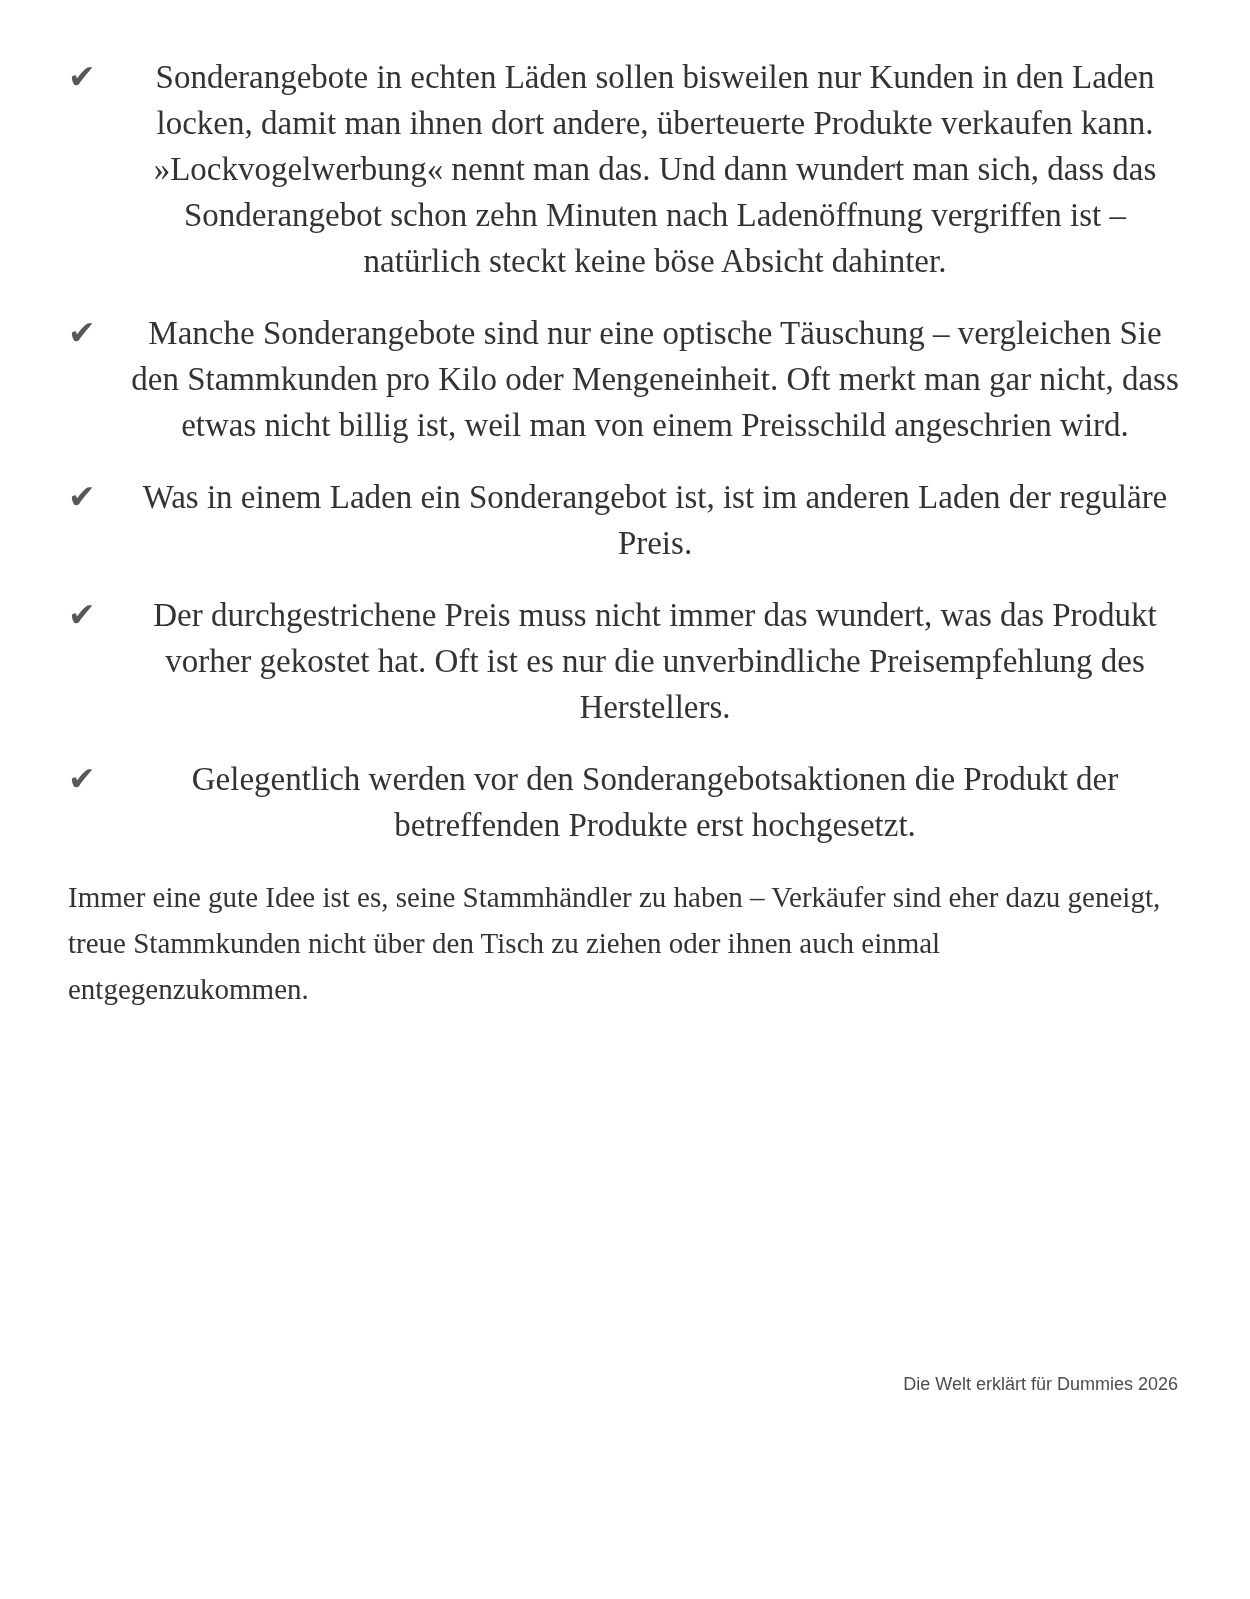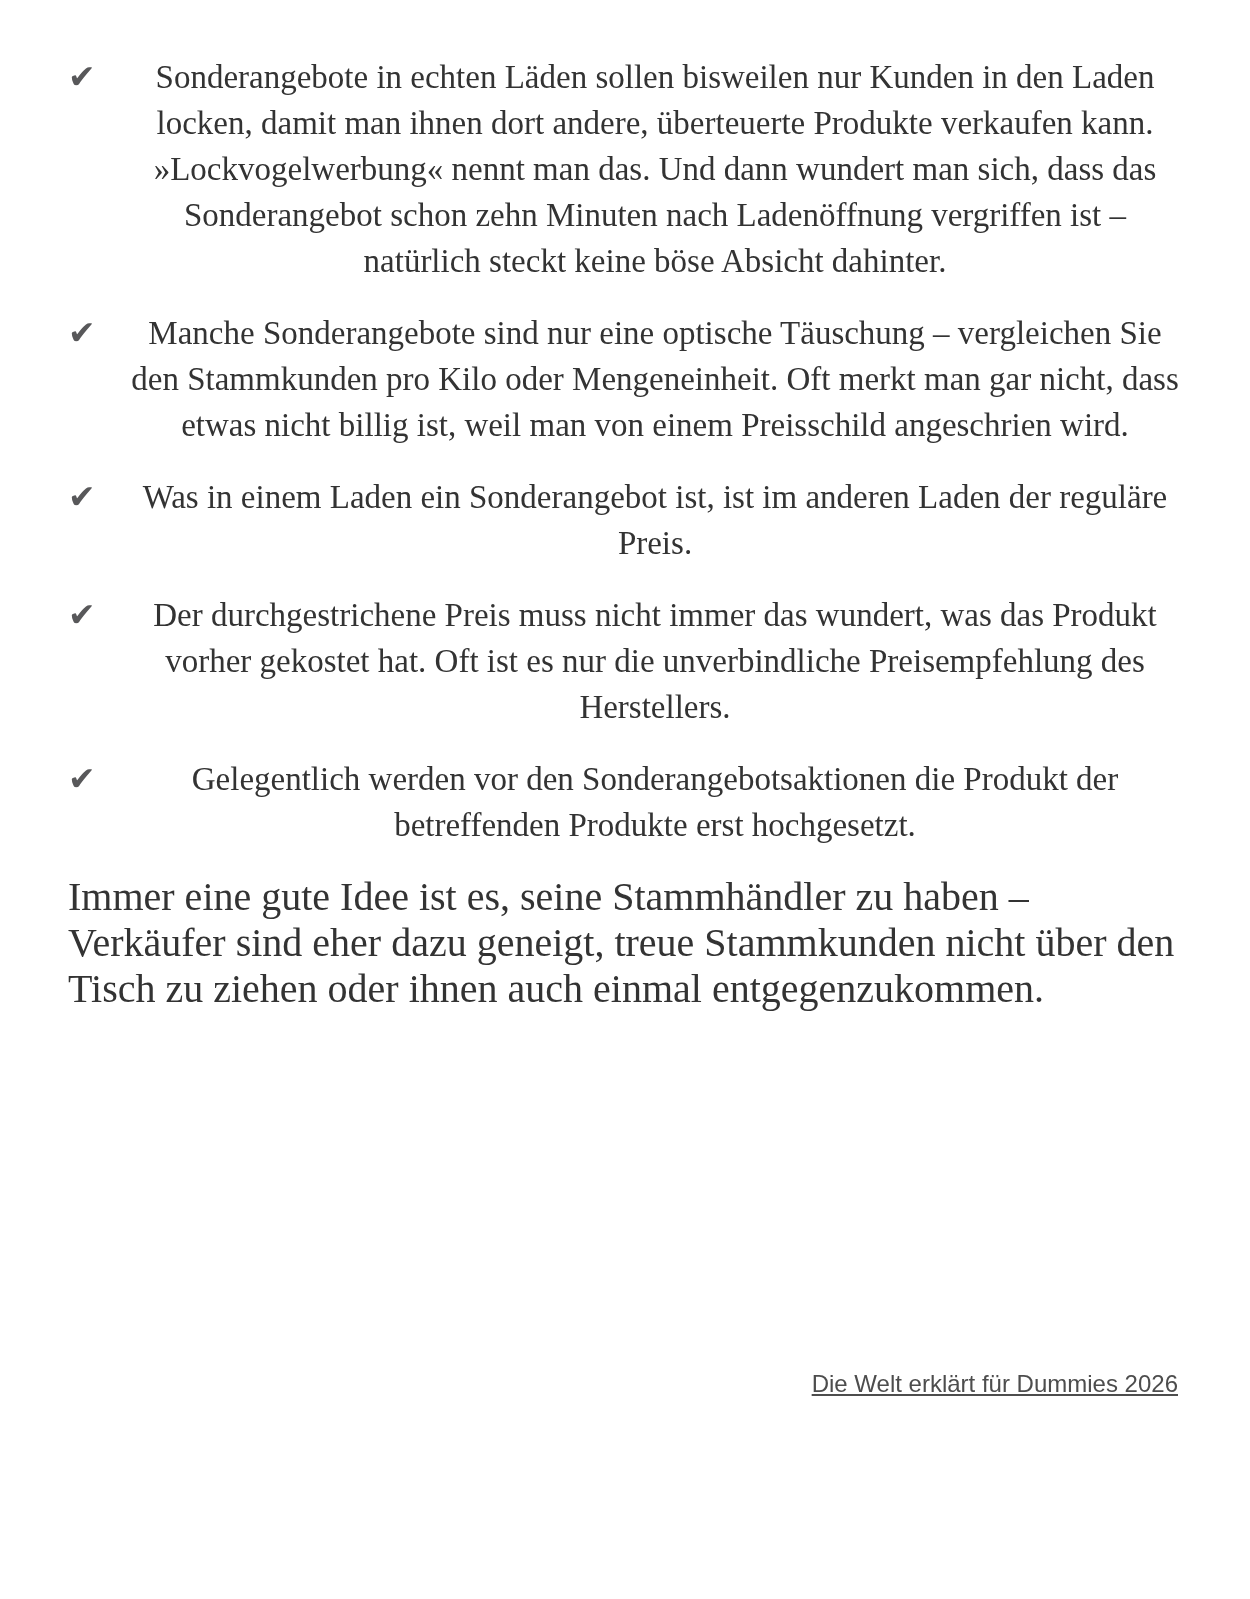--- a/index.html
+++ b/index.html
@@ -34,39 +34,38 @@
   }
   .item-text {
     flex: 1;
     max-width: 1050px;
     hyphens: manual;
     text-align: center;
   }
   .closing {
     margin-top: 14px;
     max-width: 1112px;
-    font-size: 40px;
+    font-size: 29px;
     line-height: 46px;
     hyphens: manual;
   }
   .signature {
     margin-top: 16px;
     font-size: 33px;
     line-height: 46px;
     text-align: right;
   }
   .footer {
     position: absolute;
     top: 1368px;
     right: 72px;
     font-family: "Liberation Sans", sans-serif;
-    font-size: 24px;
+    font-size: 18px;
     line-height: 32px;
     color: #4d4d4d;
-    text-decoration: underline;
   }
 </style>
 </head>
 <body>
 
 <div class="page">
 
   <ul class="checklist">
     <li class="check-item">
       <span class="check">✔</span>

